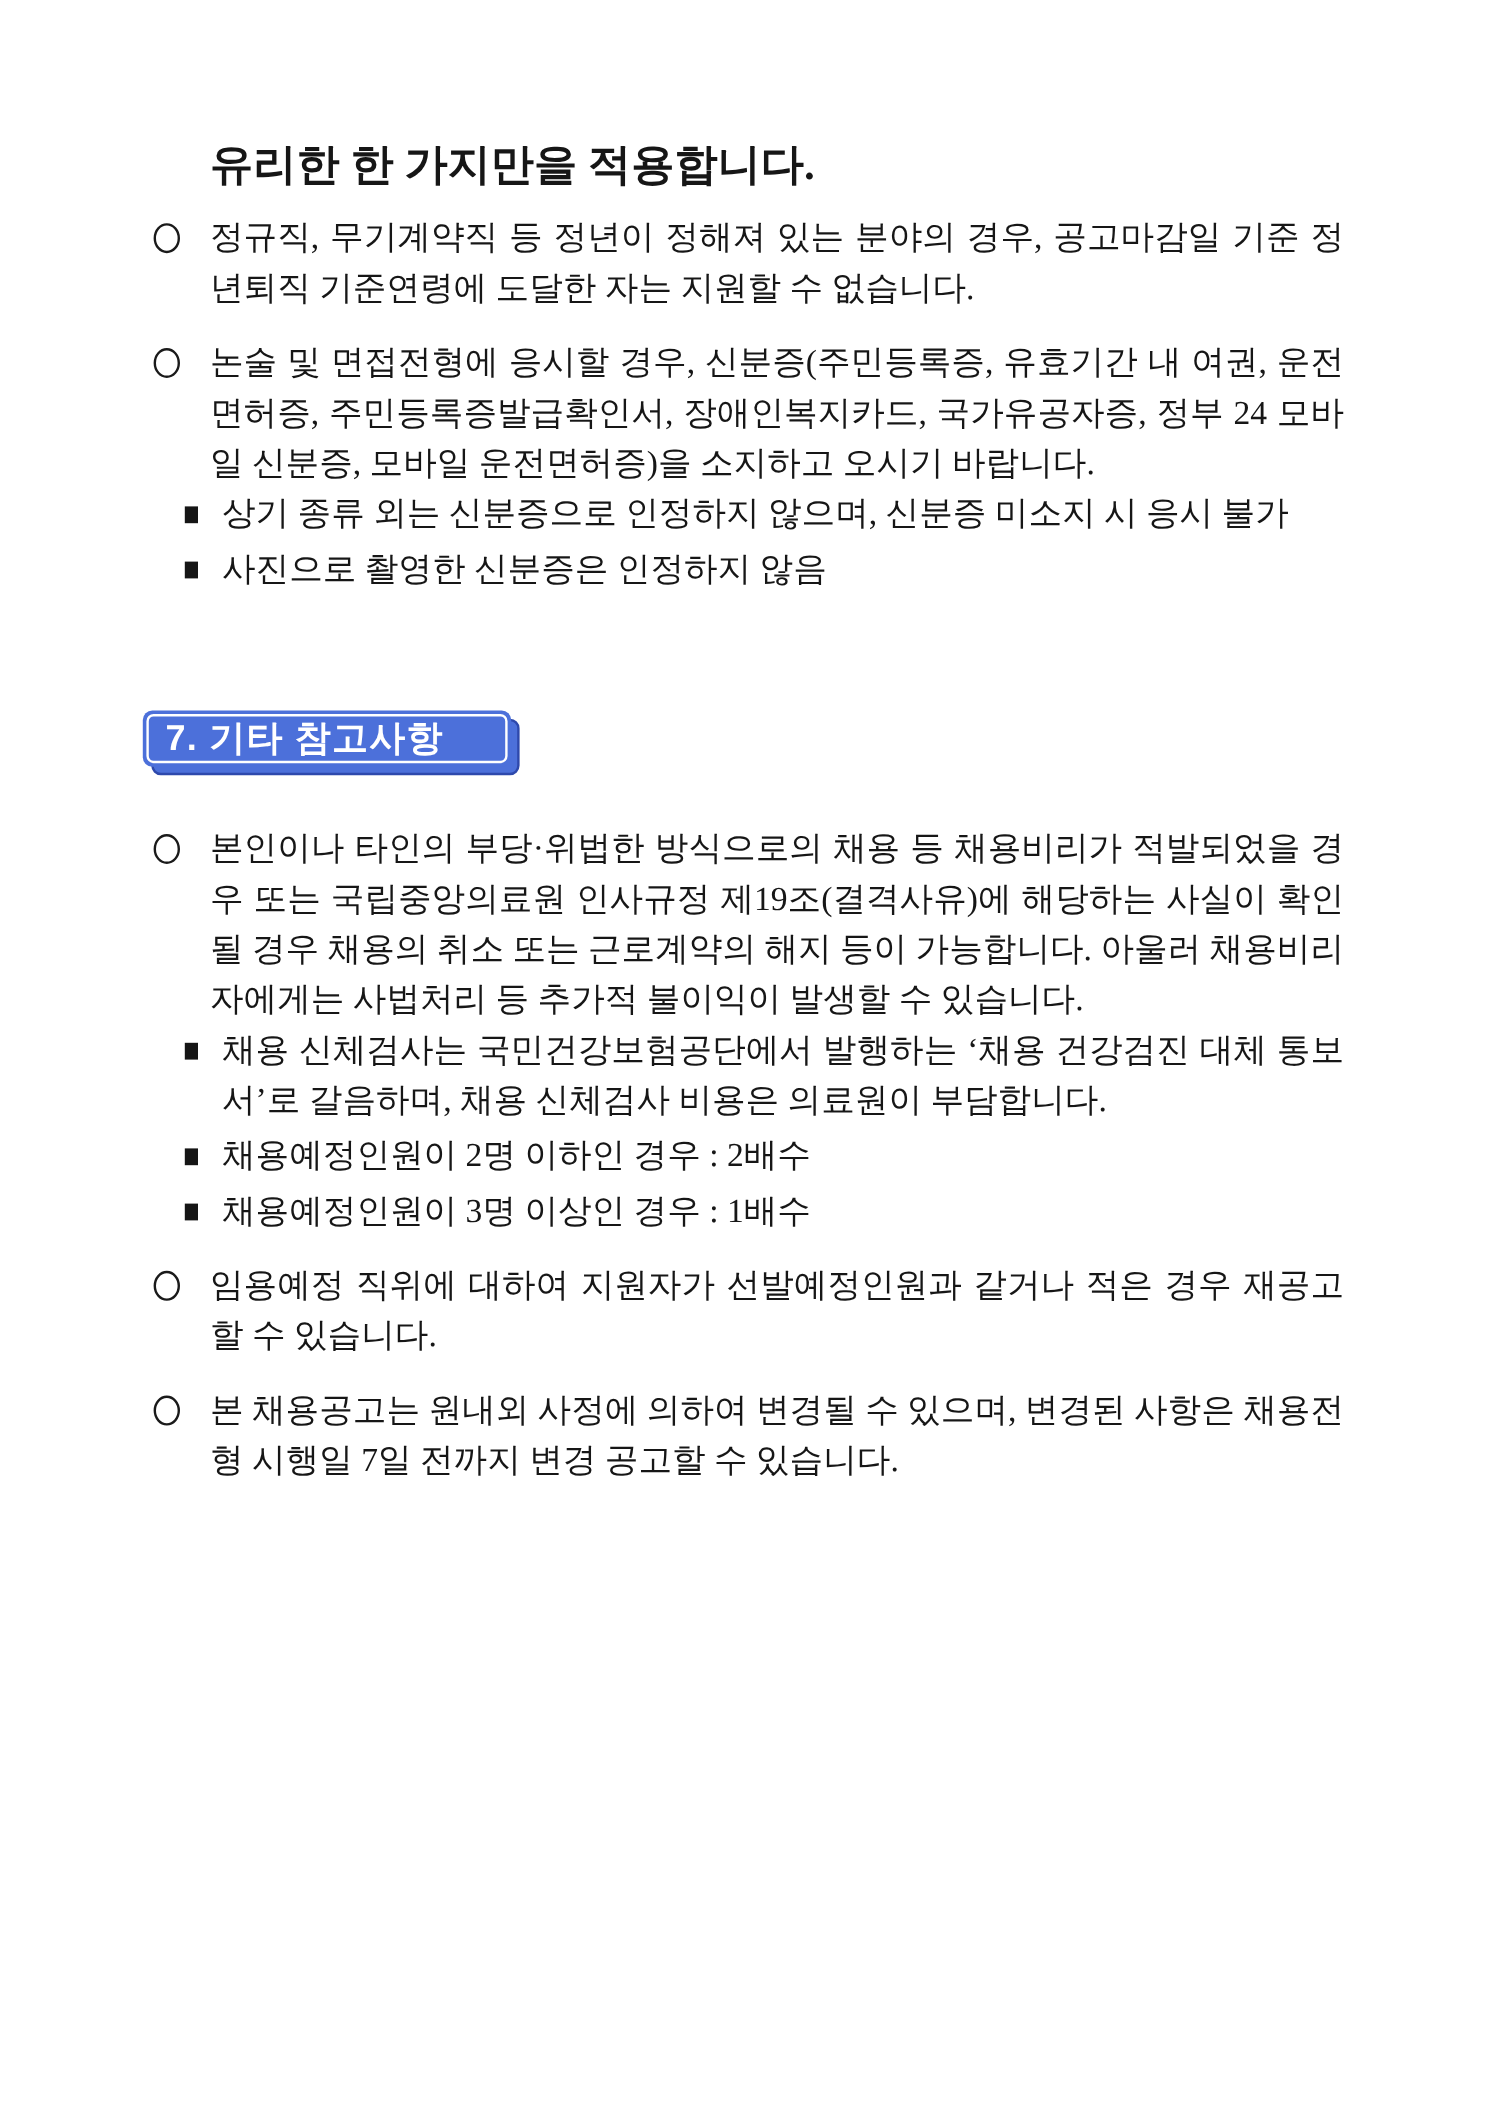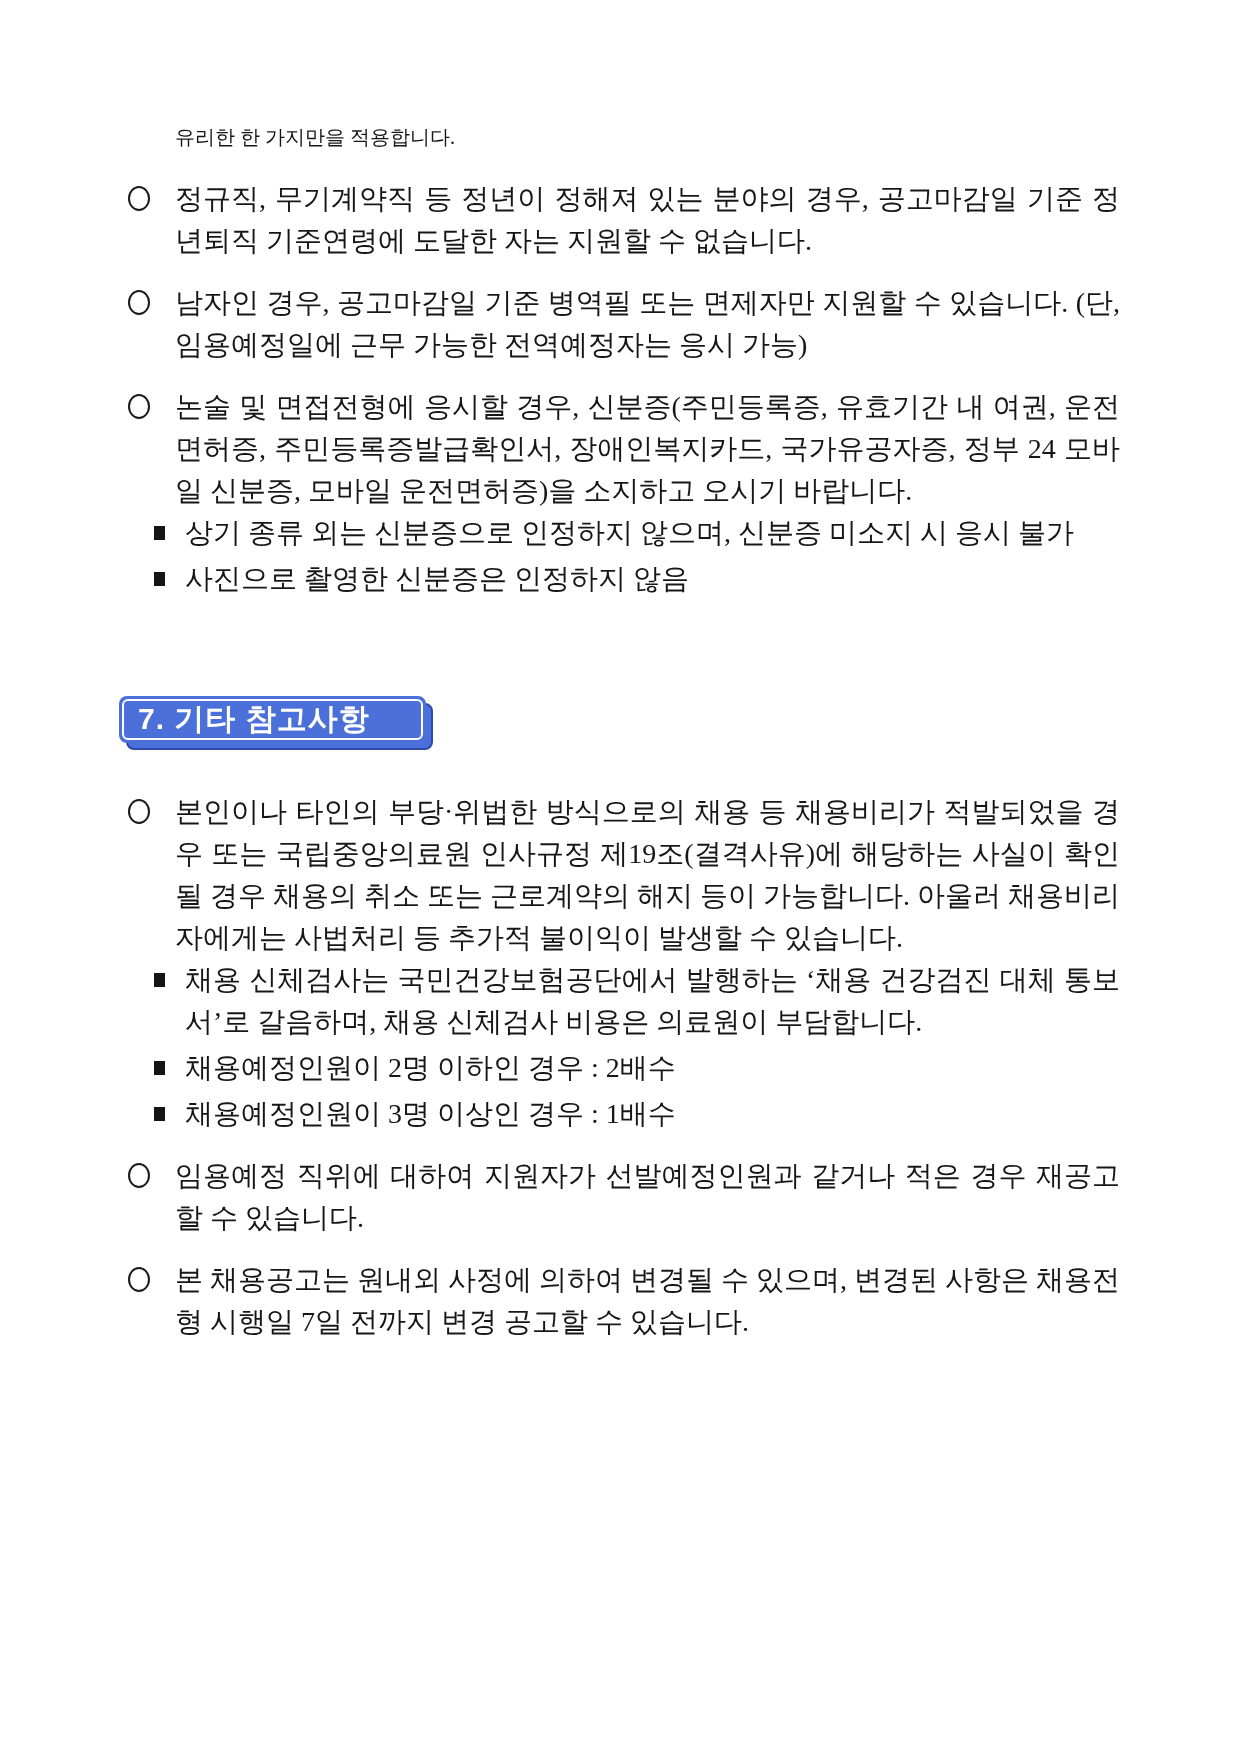--- a/index.html
+++ b/index.html
@@ -15,22 +15,23 @@
     overflow: hidden;
     box-sizing: border-box;
     padding: 116px 119px 0 128px;
     font-family: "Liberation Serif", "DejaVu Serif", serif;
     color: #161616;
   }
   
   .lead-line {
     margin: 0 0 18px 0;
     padding-left: 47px;
-    font-size: 20px;
+    font-size: 36px;
     line-height: 42px;
+    font-weight: bold;
   }
   .item {
     position: relative;
     margin: 0 0 0 0;
     font-size: 28px;
     line-height: 42px;
   }
   .item .t {
     display: block;
     text-align: justify;
@@ -108,24 +109,20 @@
 
 <div class="page">
 
   <p class="lead-line">유리한 한 가지만을 적용합니다.</p>
 
   <div class="item c">
     <span class="cm"></span>
     <span class="t">정규직, 무기계약직 등 정년이 정해져 있는 분야의 경우, 공고마감일 기준 정년퇴직 기준연령에 도달한 자는 지원할 수 없습니다.</span>
   </div>
 
-  <div class="item c">
-    <span class="cm"></span>
-    <span class="t">남자인 경우, 공고마감일 기준 병역필 또는 면제자만 지원할 수 있습니다. (단, 임용예정일에 근무 가능한 전역예정자는 응시 가능)</span>
-  </div>
 
   <div class="item c">
     <span class="cm"></span>
     <span class="t">논술 및 면접전형에 응시할 경우, 신분증(주민등록증, 유효기간 내 여권, 운전면허증, 주민등록증발급확인서, 장애인복지카드, 국가유공자증, 정부 24 모바일 신분증, 모바일 운전면허증)을 소지하고 오시기 바랍니다.</span>
   </div>
 
   <div class="item s">
     <span class="sm"></span>
     <span class="t">상기 종류 외는 신분증으로 인정하지 않으며, 신분증 미소지 시 응시 불가</span>
   </div>

